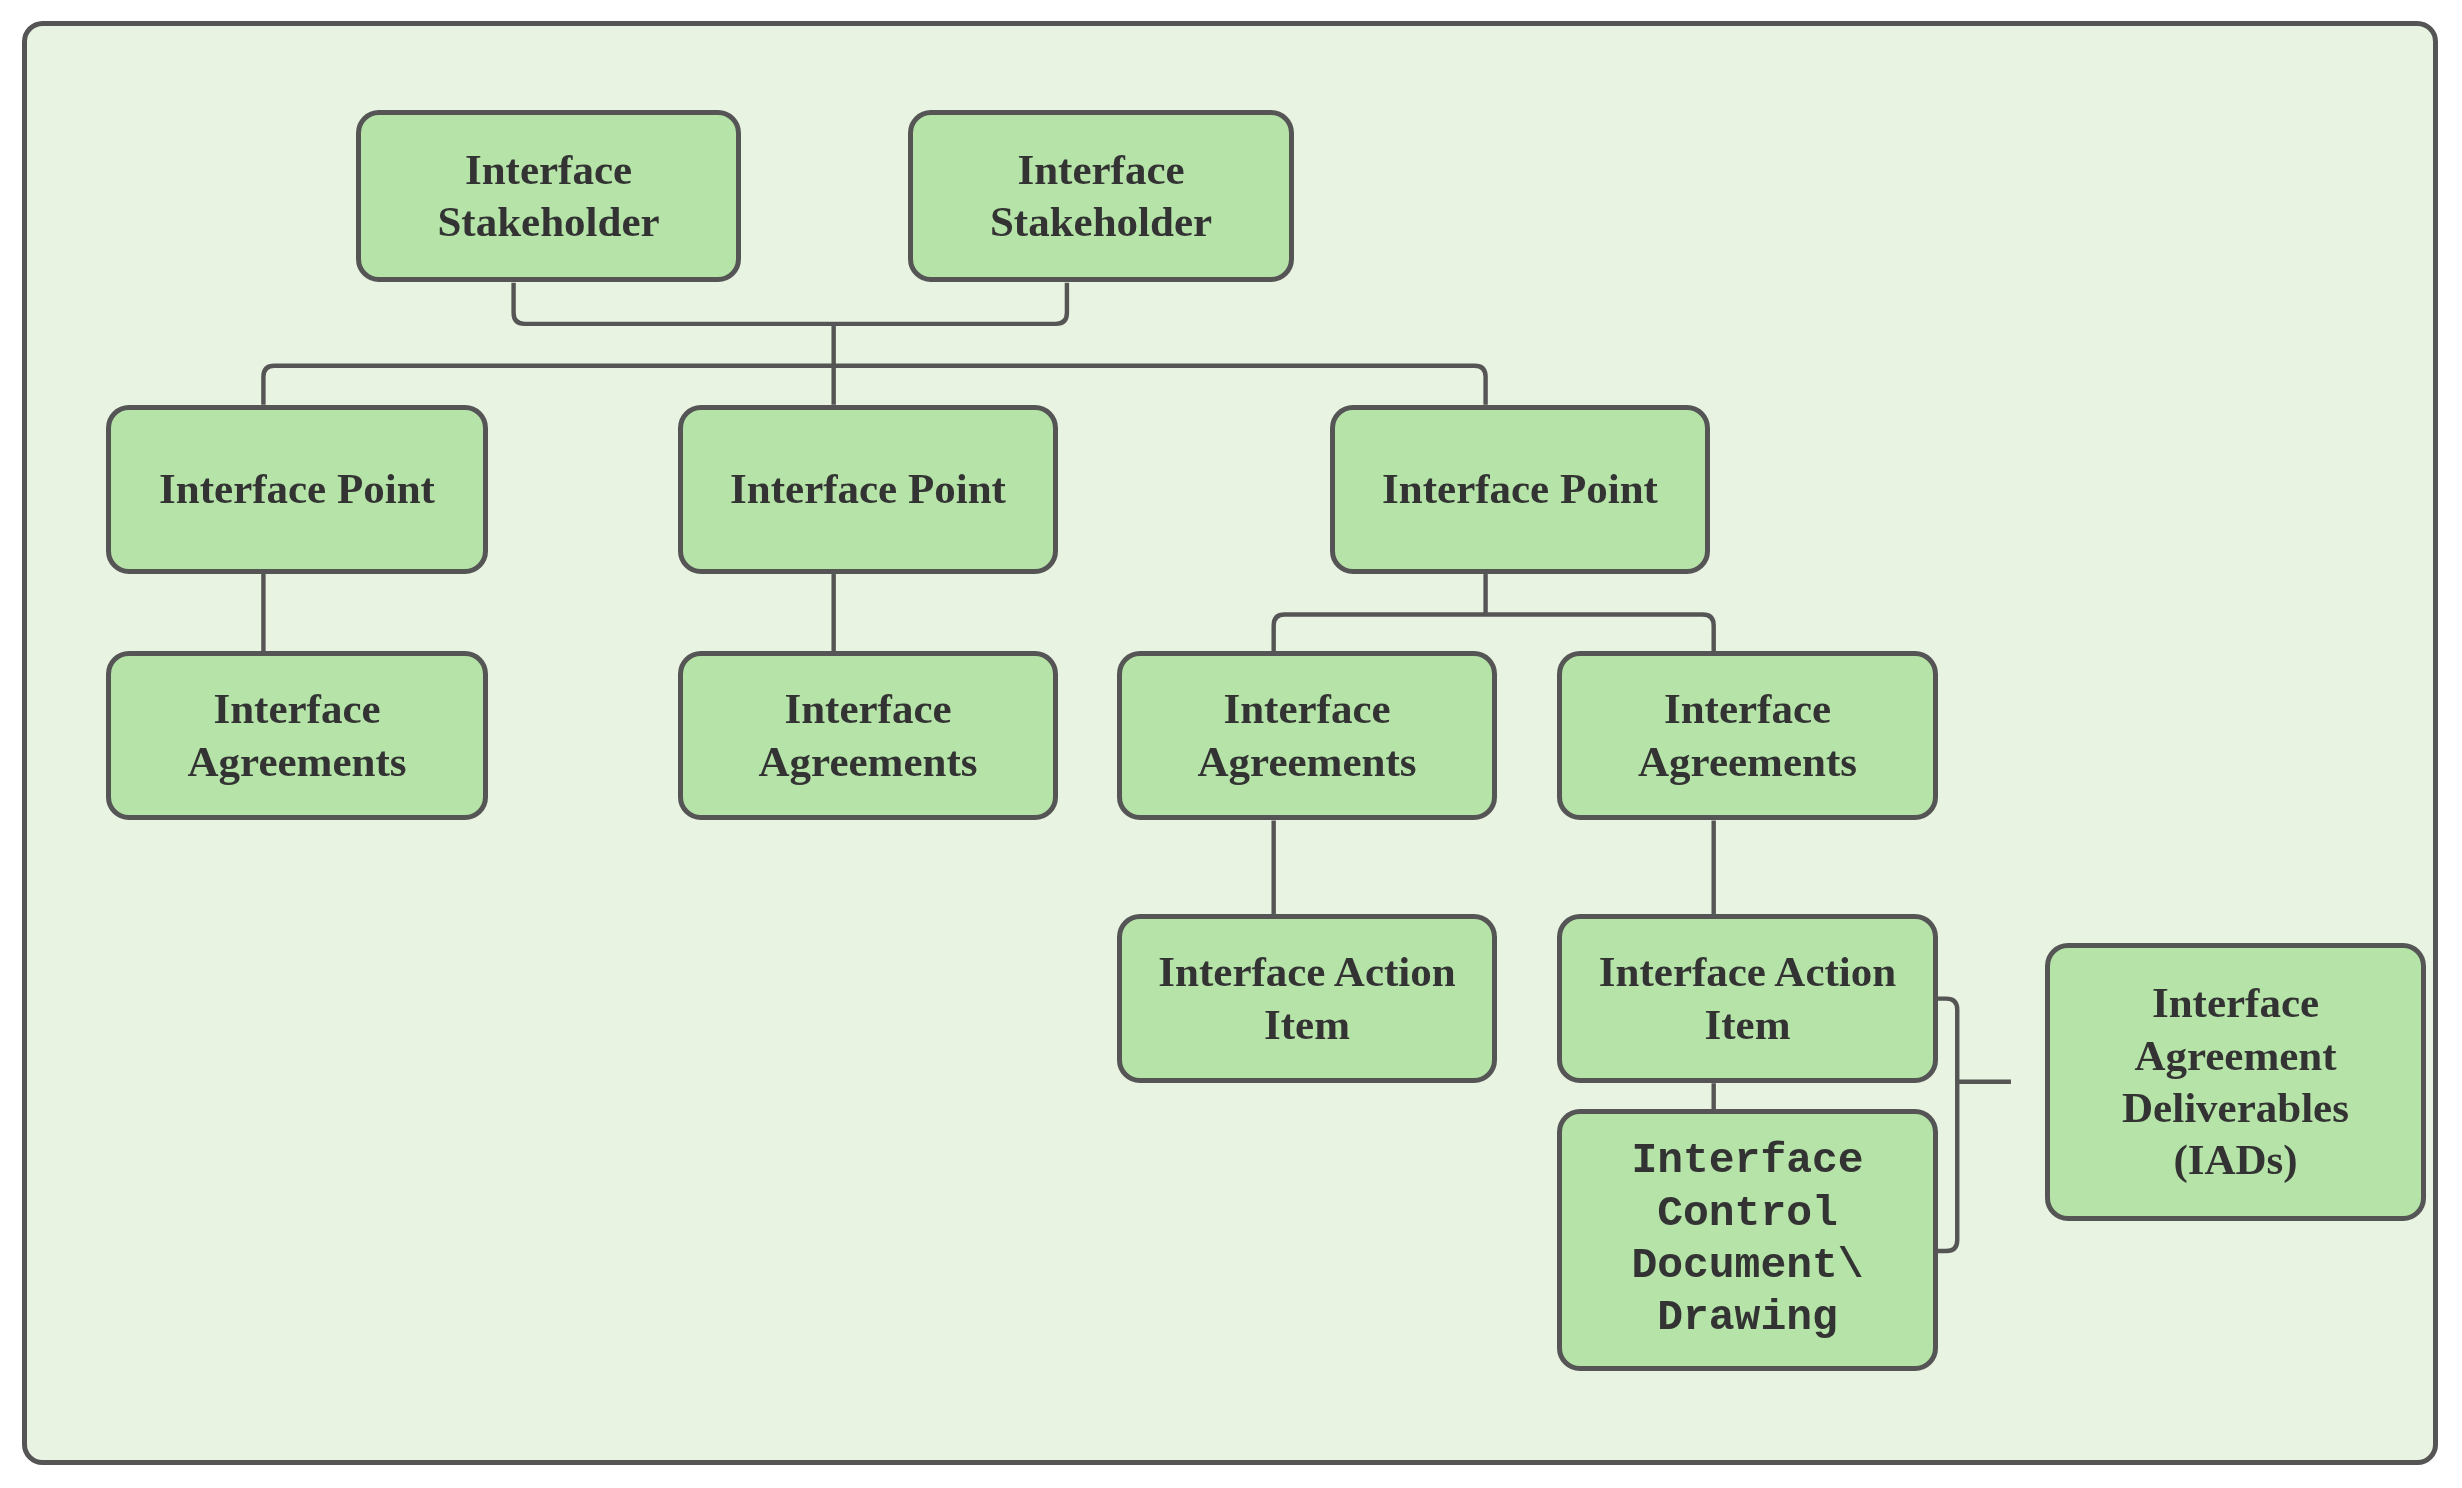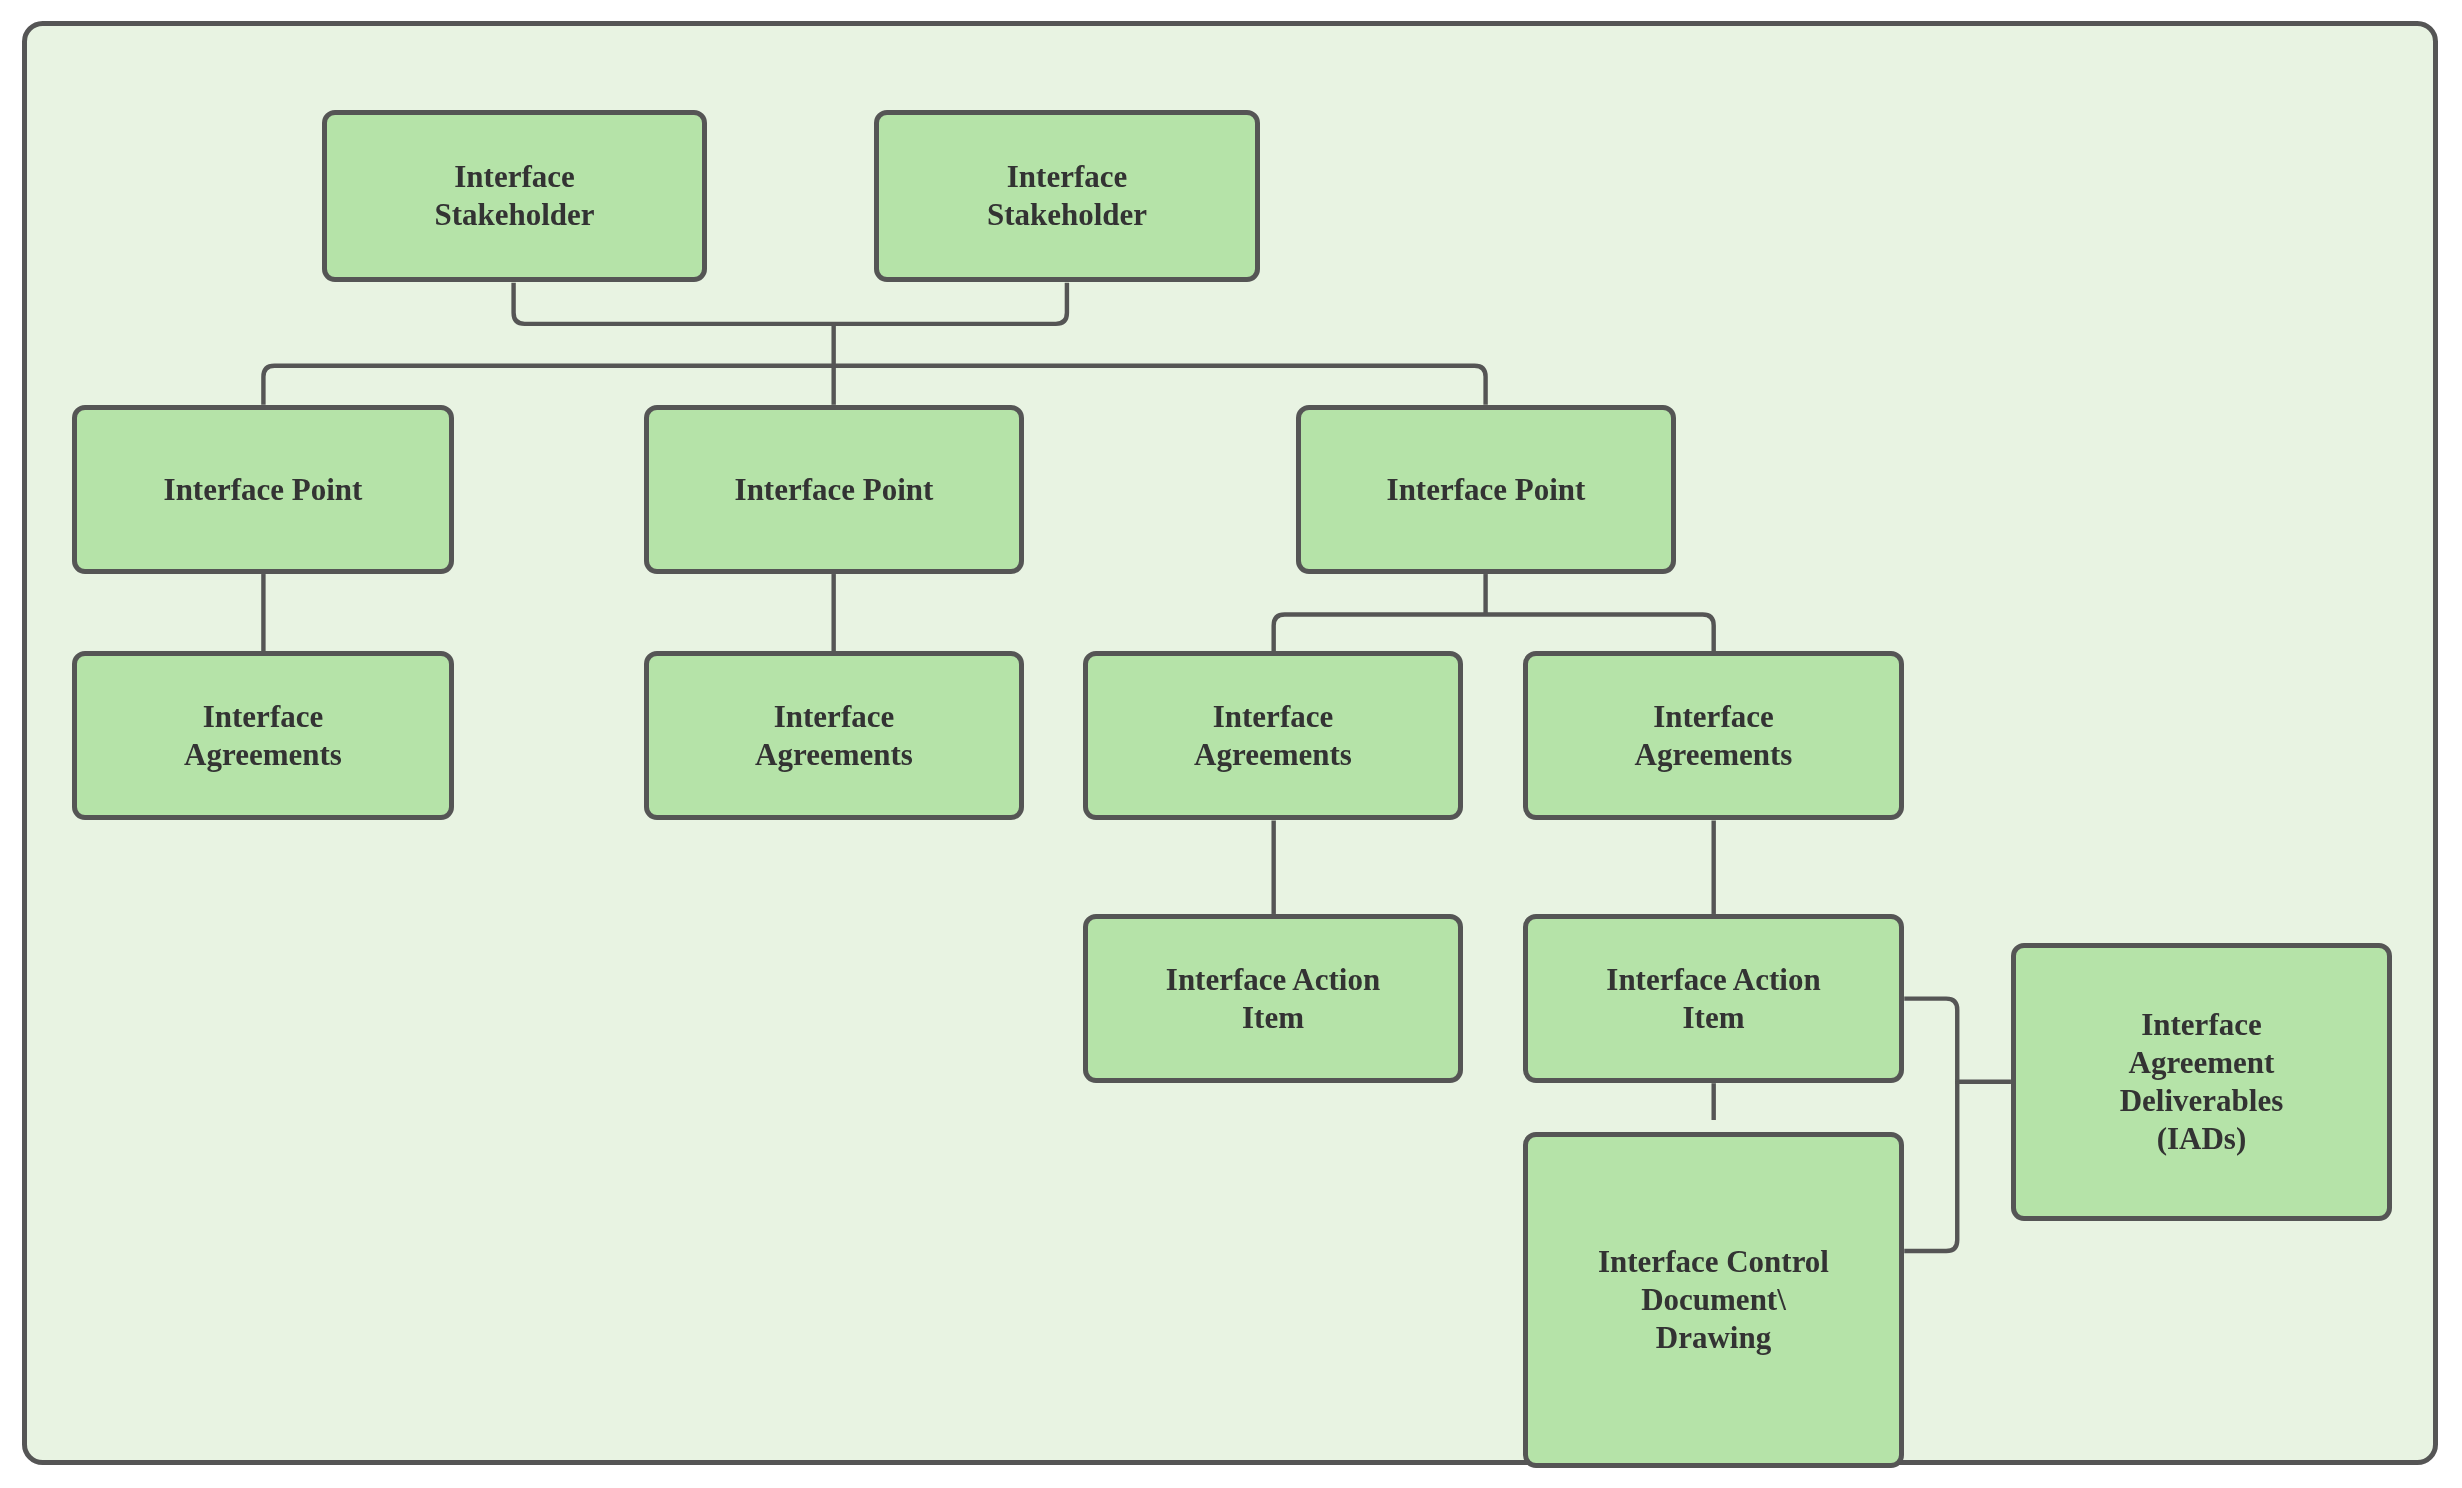--- a/index.html
+++ b/index.html
@@ -27,29 +27,30 @@
     border: 5.9px solid var(--stroke);
     border-radius: 20.6px;
   }
   svg.wires { position: absolute; left: 0; top: 0; width: 2462px; height: 1488px; }
   svg.wires path { fill: none; stroke: var(--stroke); stroke-width: 6px; }
   .node {
     position: absolute;
     box-sizing: border-box;
     background: var(--node-fill);
     border: 5.2px solid var(--stroke);
-    border-radius: 13px;
+    border-radius: 23px;
     display: flex;
     align-items: center;
     justify-content: center;
     text-align: center;
     color: var(--text);
     font-weight: bold;
-    font-size: 31px;
+    font-size: 43px;
     line-height: 1.22;
+    margin-left: 34px;
   }
   .node .label { white-space: pre-line; padding: 0 10.3px; }
 </style>
 </head>
 <body>
 
 <div class="canvas">
 
   <div class="frame"></div>
 
@@ -118,21 +119,21 @@
 
   <div class="node" style="left:1083px; top:914px; width:380px; height:169px;">
     <span class="label">Interface Action
 Item</span>
   </div>
   <div class="node" style="left:1523px; top:914px; width:381px; height:169px;">
     <span class="label">Interface Action
 Item</span>
   </div>
 
-  <div class="node" style="left:1523px; top:1132px; width:381px; height:336px;">
+  <div class="node" style="left:1523px; top:1109px; width:381px; height:262px;font-family:Liberation Mono, monospace;">
     <span class="label">Interface Control
 Document\
 Drawing</span>
   </div>
 
   <div class="node" style="left:2011px; top:943px; width:381px; height:278px;">
     <span class="label">Interface
 Agreement
 Deliverables
 (IADs)</span>

